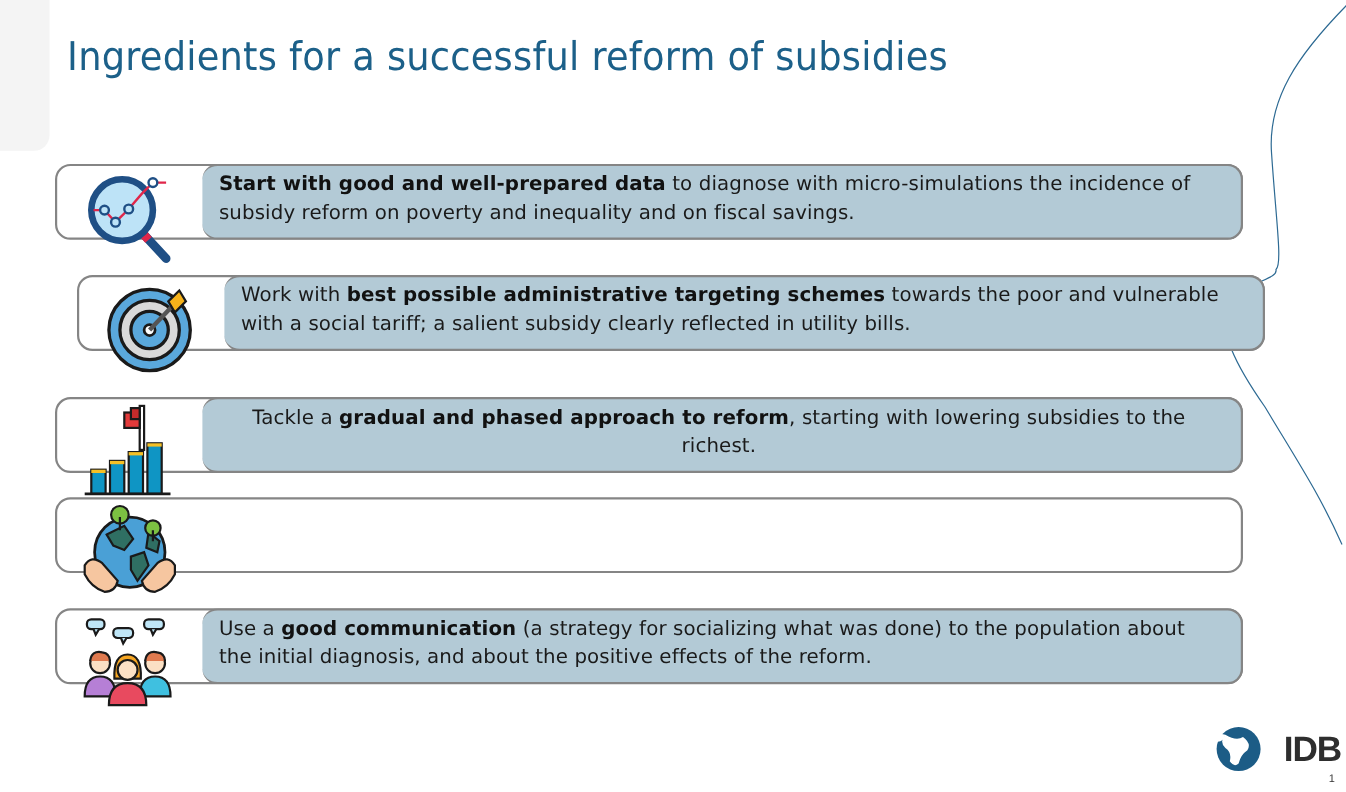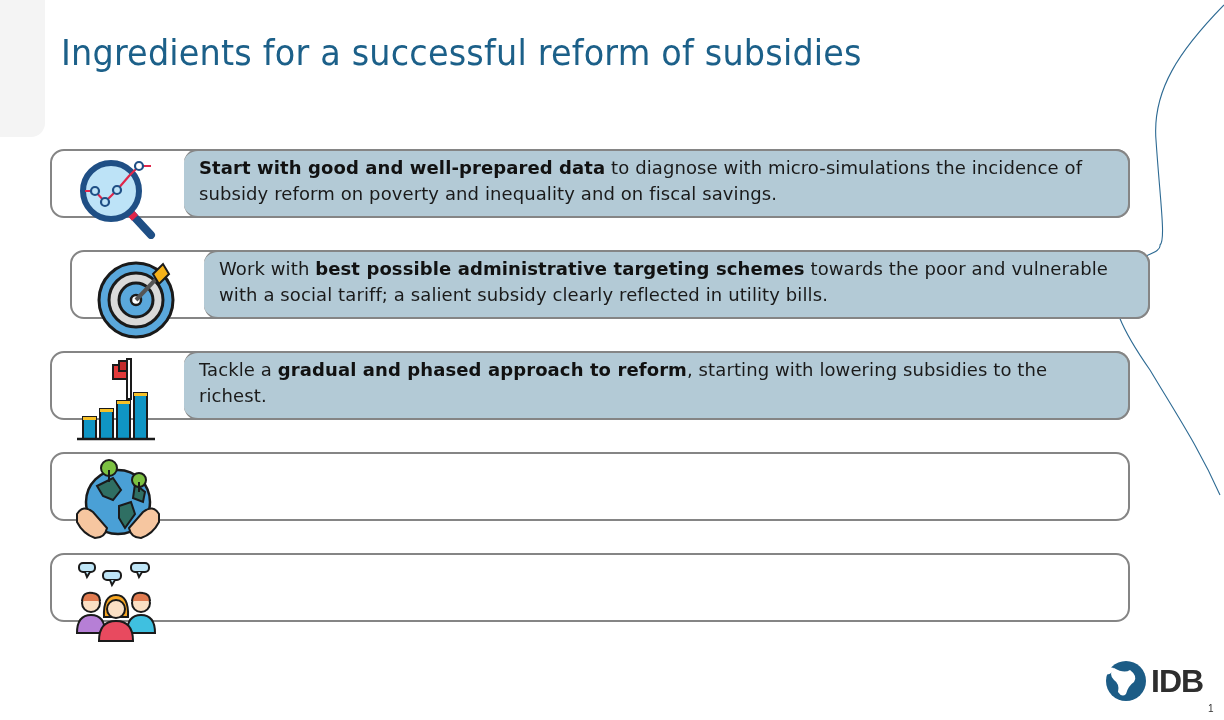--- a/index.html
+++ b/index.html
@@ -36,21 +36,21 @@
       border-radius: 14px; box-sizing: border-box;
       display: flex; align-items: center; padding-left: 15px; padding-right: 20px;
     }
     .text-panel .desc {
       font-size: 18px; line-height: 26px; color: #1a1a1a; letter-spacing: 0.1px;
       margin-top: -6px;
     }
     .text-panel .desc.small { font-size: 16.5px; line-height: 25px; font-family: "Liberation Sans", sans-serif; letter-spacing: 0; }
     .text-panel b { font-weight: bold; color: #111; }
     .logo {
-      position: absolute; left: 1104px; top: 660px; display: flex; align-items: center;
+      position: absolute; left: 1104px; top: 660px; display: flex; align-items: center; gap: 16px;
     }
     .logo-text {
       font-family: "Liberation Sans", sans-serif; font-weight: bold; font-size: 32px;
       color: #2e2e2e; margin-left: 3px; letter-spacing: -1px;
     }
     .page-num {
       position: absolute; left: 1208px; top: 703px;
       font-family: "Liberation Sans", sans-serif; font-size: 10px; color: #333;
     }
   </style>
@@ -94,21 +94,21 @@
         <circle cx="43" cy="46" r="5" fill="#ffffff" stroke="#1a1a1a" stroke-width="2.5"></circle>
         <line x1="43" y1="46" x2="64" y2="24" stroke="#555" stroke-width="4"></line>
         <polygon points="60,20 70,10 76,20 66,30" fill="#f6b21a" stroke="#1a1a1a" stroke-width="2"></polygon>
       </svg>
     </div>
     <div class="text-panel">
       <div class="desc"><span>Work with </span><b>best possible administrative targeting schemes</b><span> towards the poor and vulnerable with a social tariff; a salient subsidy clearly reflected in utility bills.</span></div>
     </div>
   </div>
 
-  <div class="row" style="top:202px;">
+  <div class="row" style="top:212px;text-align:center;">
     <div class="icon">
       <svg width="90" height="86" viewBox="0 0 90 86">
         <rect x="54" y="4" width="4" height="40" fill="#fff" stroke="#1a1a1a" stroke-width="2"></rect>
         <rect x="40" y="10" width="14" height="14" fill="#e23a3a" stroke="#1a1a1a" stroke-width="2"></rect>
         <rect x="46" y="6" width="8" height="10" fill="#c42b2b" stroke="#1a1a1a" stroke-width="2"></rect>
         <rect x="10" y="62" width="13" height="22" fill="#0f95c4" stroke="#1a1a1a" stroke-width="2"></rect>
         <rect x="10" y="62" width="13" height="3" fill="#f6c026"></rect>
         <rect x="27" y="54" width="13" height="30" fill="#0f95c4" stroke="#1a1a1a" stroke-width="2"></rect>
         <rect x="27" y="54" width="13" height="3" fill="#f6c026"></rect>
         <rect x="44" y="46" width="13" height="38" fill="#0f95c4" stroke="#1a1a1a" stroke-width="2"></rect>
@@ -153,20 +153,23 @@
         <circle cx="18" cy="46" r="9" fill="#fbe0c4" stroke="#1a1a1a" stroke-width="2"></circle>
         <path d="M9 44 Q10 34 20 36 Q27 37 27 44" fill="#e07a4f" stroke="#1a1a1a" stroke-width="2"></path>
         <path d="M54 76 Q54 58 68 58 Q82 58 82 76 Z" fill="#3fc0e0" stroke="#1a1a1a" stroke-width="2"></path>
         <circle cx="68" cy="46" r="9" fill="#fbe0c4" stroke="#1a1a1a" stroke-width="2"></circle>
         <path d="M59 44 Q60 34 70 36 Q77 37 77 44" fill="#e07a4f" stroke="#1a1a1a" stroke-width="2"></path>
         <path d="M26 84 Q26 64 43 64 Q60 64 60 84 Z" fill="#e84a5f" stroke="#1a1a1a" stroke-width="2"></path>
         <path d="M31 60 Q30 38 43 38 Q56 38 55 60 Z" fill="#f6a623" stroke="#1a1a1a" stroke-width="2"></path>
         <circle cx="43" cy="52" r="9" fill="#fbe0c4" stroke="#1a1a1a" stroke-width="2"></circle>
       </svg>
     </div>
+    <div class="text-panel">
+      <div class="desc"><span>Use a </span><b>good communication</b><span> (a strategy for socializing what was done) to the population about the initial diagnosis, and about the positive effects of the reform.</span></div>
+    </div>
   </div>
 
 </div>
 
 <div class="logo">
   <svg width="44" height="42" viewBox="0 0 44 42">
     <circle cx="22" cy="21" r="20" fill="#1c5c86"></circle>
     <path d="M10 8 Q20 14 26 10 Q34 16 30 22 Q24 26 22 34 Q18 38 14 32 Q16 24 10 20 Q4 14 10 8 Z" fill="#ffffff"></path>
     <path d="M0 14 Q8 16 10 8 L0 6 Z" fill="#ffffff"></path>
   </svg>

